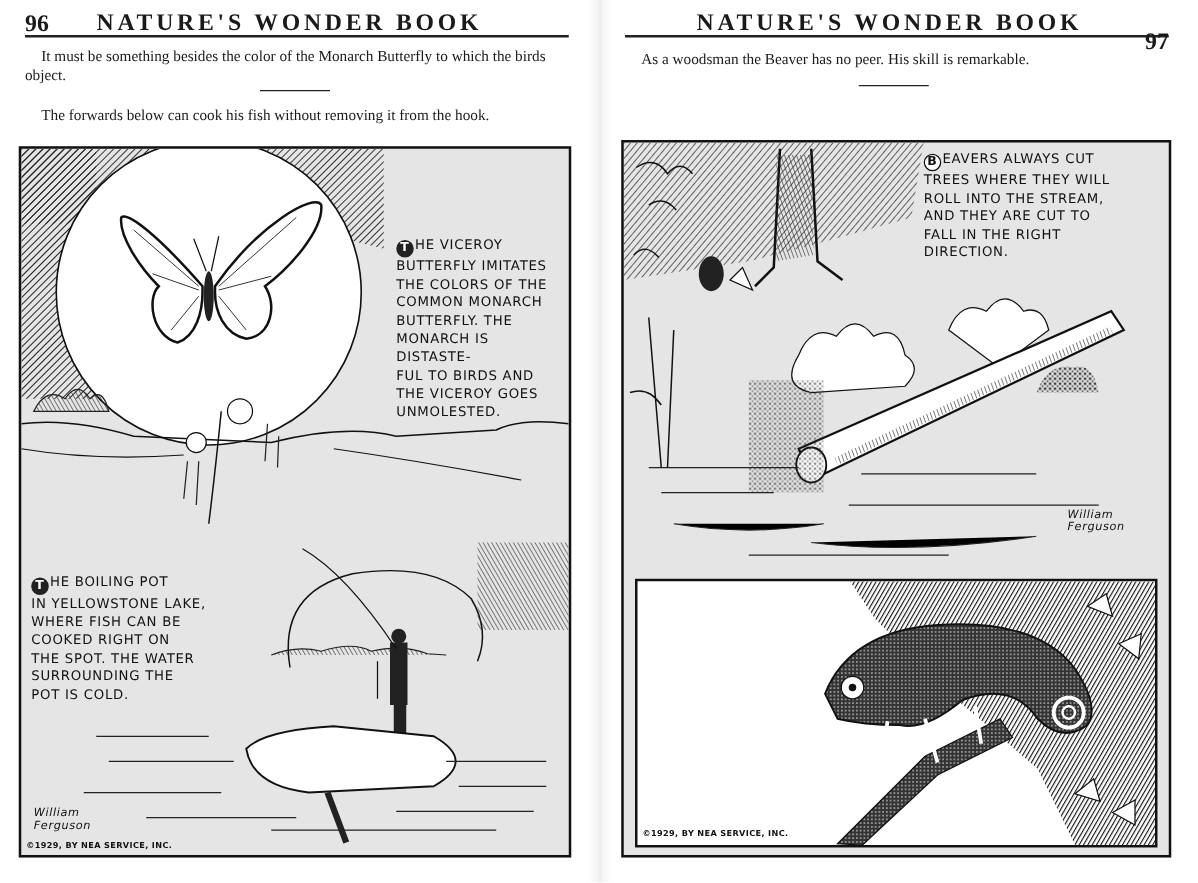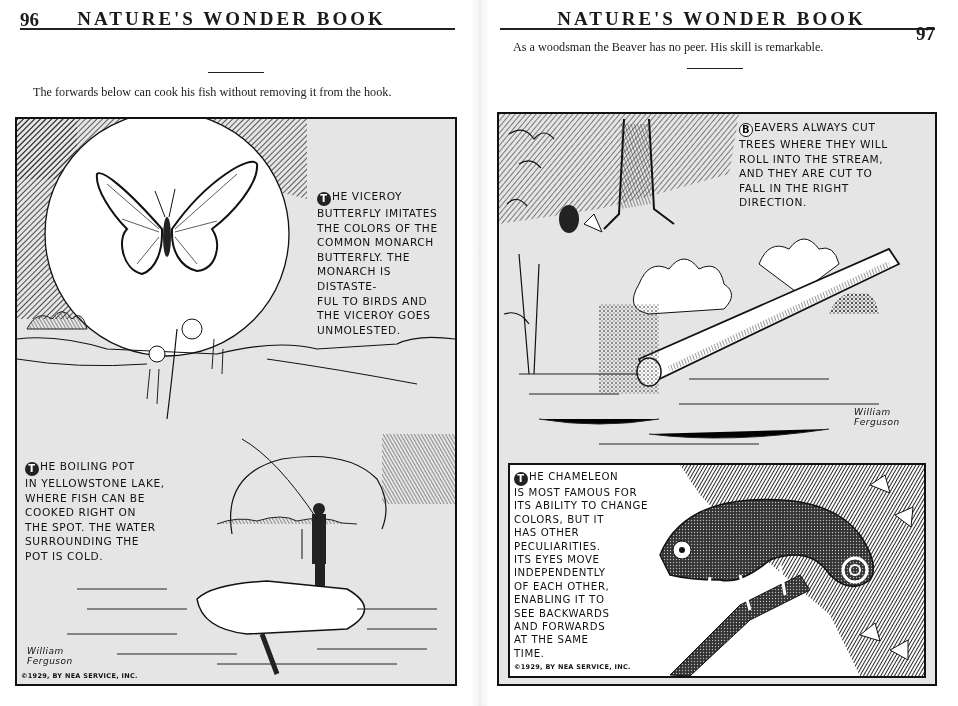--- a/index.html
+++ b/index.html
@@ -43,20 +43,21 @@
   .inner-box{position:absolute;border:2px solid #111;background:#fff;overflow:hidden;}
 </style>
 </head>
 <body>
 
 <div class="page page-left">
   <div class="running-head">
     <span class="folio">96</span>
     <span class="book-title">NATURE'S WONDER BOOK</span>
   </div>
+  <div class="para p1">It must be something besides the color of the Monarch Butterfly to which the birds object.</div>
   <div class="rule"></div>
   <div class="para p2">The forwards below can cook his fish without removing it from the hook.</div>
 
   <div class="panel">
     <svg width="438" height="565" viewBox="0 0 438 565">
       <defs>
         <pattern id="hatch" width="4" height="4" patternUnits="userSpaceOnUse" patternTransform="rotate(45)">
           <line x1="0" y1="0" x2="0" y2="4" stroke="#222" stroke-width="1.6"></line>
         </pattern>
         <pattern id="hatch2" width="3" height="3" patternUnits="userSpaceOnUse" patternTransform="rotate(-30)">
@@ -219,31 +220,17 @@
         <g>
           <path d="M150 90 Q170 40 240 35 Q320 30 350 70 Q370 100 360 115 Q340 130 320 110 Q300 80 260 95 Q230 120 210 115 Q180 115 160 110 Z" fill="url(#dots)" stroke="#111" stroke-width="1.5"></path>
           <circle cx="345" cy="105" r="12" fill="none" stroke="#fff" stroke-width="3"></circle>
           <circle cx="345" cy="105" r="5" fill="none" stroke="#fff" stroke-width="2"></circle>
           <circle cx="172" cy="85" r="9" fill="#fff" stroke="#111"></circle>
           <circle cx="172" cy="85" r="3" fill="#111"></circle>
           <path d="M200 112 L195 150 M230 110 L240 145 M270 100 L275 130" stroke="#fff" stroke-width="3"></path>
         </g>
       </svg>
 
-      <div class="caption" style="left:4px;top:5px;width:170px;line-height:13.4px;font-size:10.2px;"><span class="dropcap">T</span><span>he chameleon
-is most famous for
-its ability to change
-colors, but it
-has other
-peculiarities.
-Its eyes move
-independently
-of each other,
-enabling it to
-see backwards
-and forwards
-at the same
-time.</span></div>
 
       <div class="copyright" style="left:4px;top:198px;">©1929, BY NEA SERVICE, INC.</div>
     </div>
   </div>
 </div>
 
 </body></html>

